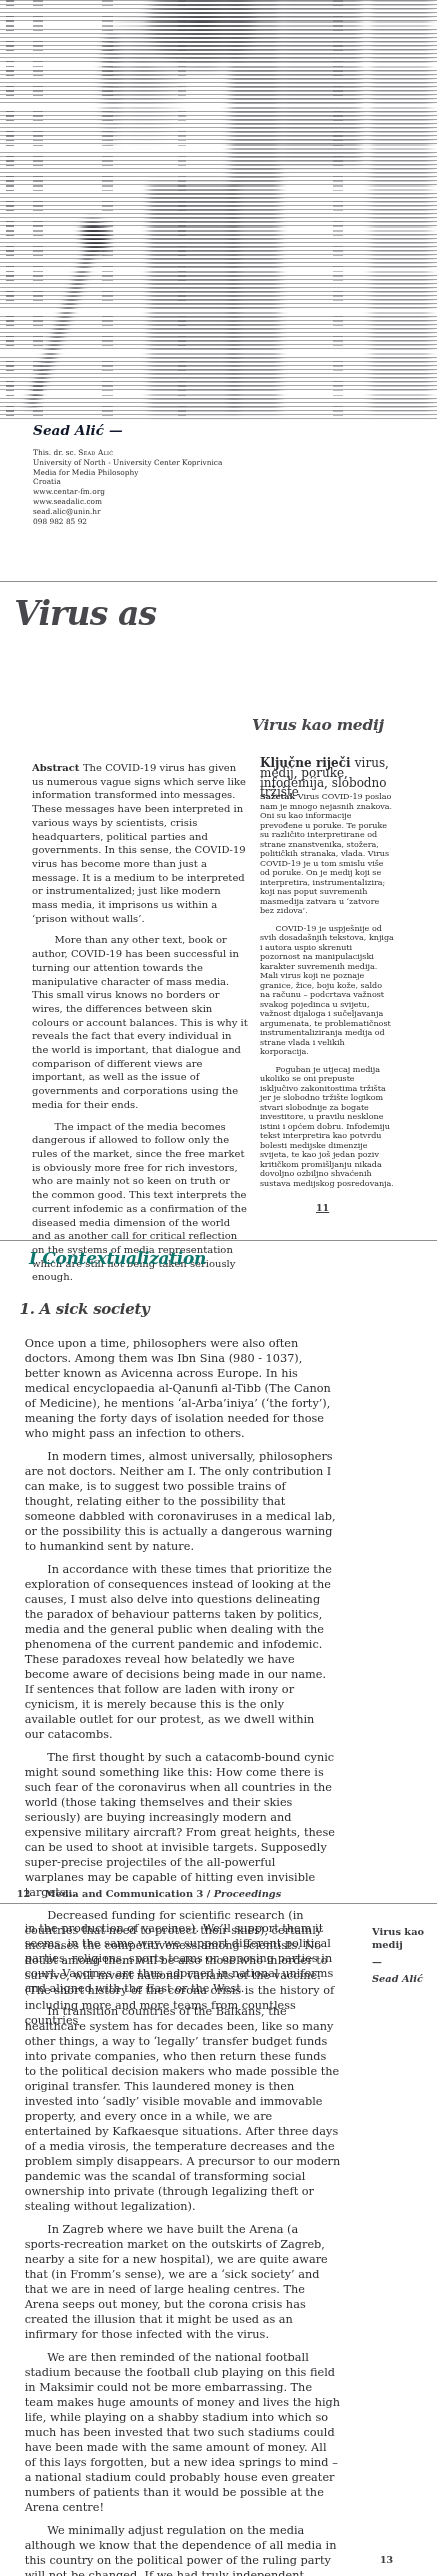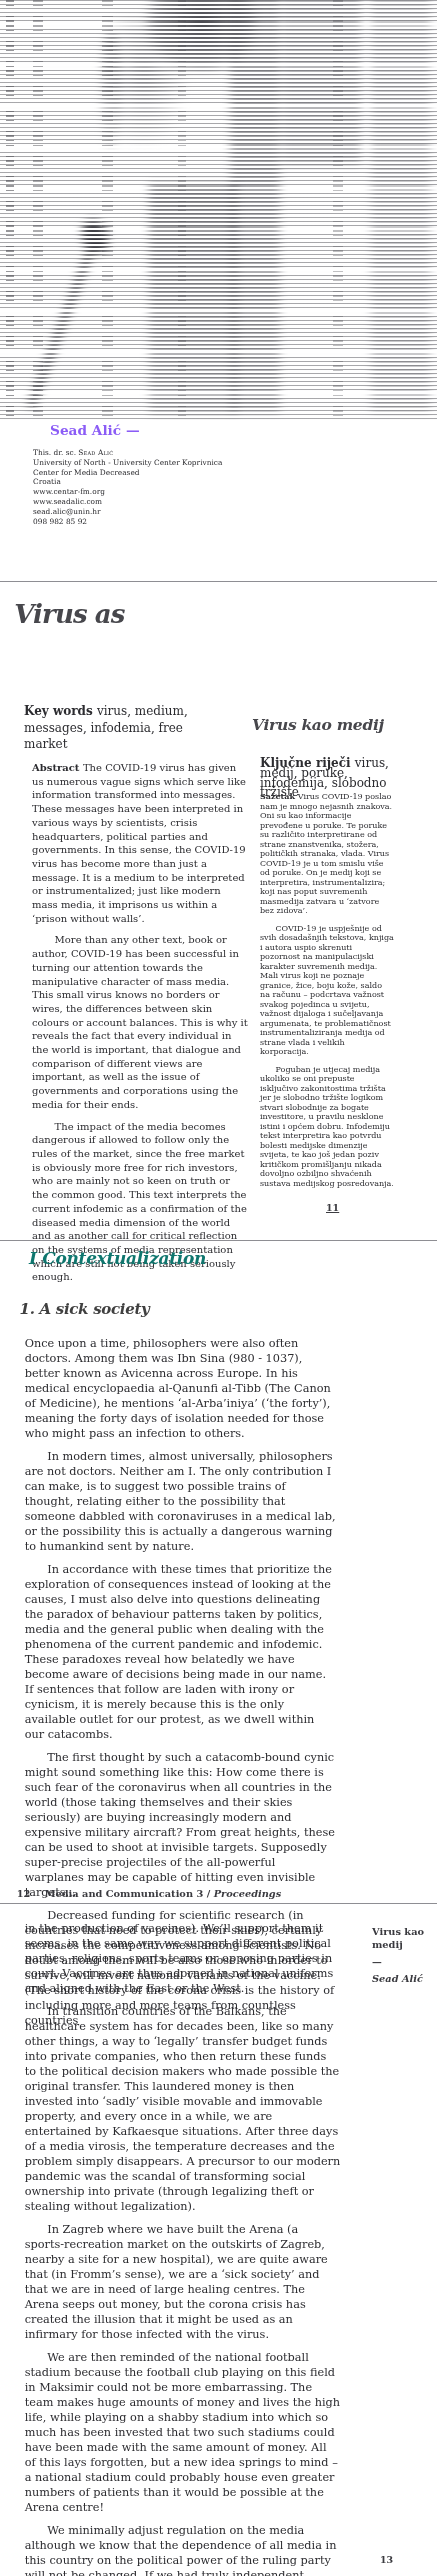--- a/index.html
+++ b/index.html
@@ -25,44 +25,44 @@
   .vs2 { left:33px;  width:9.5px; opacity:.8; }
   .vs3 { left:102px; width:10.7px; opacity:.7; }
   .vs4 { left:178px; width:8.3px; opacity:.6; }
   .vs5 { left:333px; width:9.5px; opacity:.6; }
   .mask    { position:absolute; inset:0; background:repeating-linear-gradient(180deg, rgba(255,255,255,0) 0 2px, #ffffff 2px 4.1px); }
   .texture { position:absolute; inset:0; background:repeating-linear-gradient(180deg, rgba(82,82,88,.5) 0 0.9px, rgba(255,255,255,0) 0.9px 4.1px); }
   
   .rule { position:absolute; left:0; width:437px; height:1.2px; background:#8e8e93; border:none; margin:0; }
   .rule1 { top:581px; } .rule2 { top:1240px; } .rule3 { top:1903px; }
   
-  .author-name { position:absolute; left:50px; top:422px; margin:0; font-size:13.7px; font-weight:bold; color:#8b5cf6; }
+  .author-name { position:absolute; left:33px; top:422px; margin:0; font-size:13.7px; font-weight:bold; font-style:italic; color:#0f172a; }
   .contact { position:absolute; left:33px; top:448px; font-size:7.4px; line-height:9.8px; color:#28282c; }
   .sc { font-variant:small-caps; letter-spacing:0.2px; }
   
-  .title { position:absolute; left:14.3px; top:595px; margin:0; font-size:26px; line-height:38px; font-weight:bold; font-style:italic; letter-spacing:-0.9px; color:#47474c; }
+  .title { position:absolute; left:14.3px; top:595px; margin:0; font-size:33px; line-height:38px; font-weight:bold; font-style:italic; letter-spacing:-0.9px; color:#47474c; }
   .hr-heading { position:absolute; left:252px; top:715px; margin:0; font-size:15.5px; font-weight:bold; font-style:italic; letter-spacing:-0.3px; color:#47474c; }
   .h-part { position:absolute; left:29px; top:1248px; margin:0; font-size:17px; font-weight:bold; font-style:italic; letter-spacing:-0.3px; color:#0f766e; }
   .h-sub  { position:absolute; left:15.5px; top:1296px; margin:4px; font-size:15px; font-weight:bold; font-style:italic; letter-spacing:-0.3px; color:#404040; }
   
   .kw-en  { position:absolute; left:24px; top:703px; width:205px; margin:0; font-size:12px; line-height:16.7px; }
   .abs-en { position:absolute; left:24px; top:753px; width:233px; font-size:10px; line-height:13.7px; }
   .kw-hr  { position:absolute; left:252px; top:751px; width:150px; margin:8px; font-size:12px; line-height:9.8px; }
   .abs-hr { position:absolute; left:252px; top:784px; width:150px; font-size:8px; line-height:9.5px; }
   .abs-en p, .abs-hr p, .bodycol p { margin:8px; }
   .lead { font-weight:bold; }
   .indent    { text-indent:22.6px; }
   .indent-hr { text-indent:15.5px; }
   
   .bodycol { position:absolute; font-size:11.3px; line-height:15px; color:#2c2c30; }
   .body12 { left:16.7px; top:1328px; width:328px; }
   .body13 { left:16.7px; top:1913px; width:332px; }
   
   .pnum { position:absolute; font-size:9.5px; font-weight:bold; color:#3c3c41; }
-  .pnum11 { left:326px; top:1202px;text-decoration:underline; }
+  .pnum11 { left:316px; top:1202px;text-decoration:underline; }
   .pnum13 { left:380px; top:2554px;text-align:right; }
   .footer12 { position:absolute; left:16.7px; top:1880px; font-size:9.8px; font-weight:bold; color:#3a3a3f;margin-top:8px; }
   .fnum { margin-right:14.3px; }
   .fital { font-style:italic; }
   .margin-note { position:absolute; left:372px; top:1925px; width:63px; color:#3a3a3f; }
   .mn-title  { font-size:9.8px; font-weight:bold; line-height:13px; }
   .mn-dash   { margin-top:4.8px; font-size:9.8px; font-weight:bold; }
   .mn-author { margin-top:6px; font-size:9.8px; font-weight:bold; font-style:italic; }
 </style>
 </head>
@@ -88,33 +88,32 @@
     <div class="vstrip vs4"></div>
     <div class="vstrip vs5"></div>
     <div class="mask"></div>
     <div class="texture"></div>
   </div>
 
   <h2 class="author-name">Sead Alić —</h2>
   <div class="contact">
     <div><span>This. dr. sc. </span><span class="sc">Sead Alić</span></div>
     <div>University of North - University Center Koprivnica</div>
-    <div>Center for Media Decreased</div>
+    <div>Media for Media Philosophy</div>
     <div>Croatia</div>
     <div>www.centar-fm.org</div>
     <div>www.seadalic.com</div>
     <div>sead.alic@unin.hr</div>
     <div>098 982 85 92</div>
   </div>
 
   <hr class="rule rule1">
 
   <h1 class="title"><span>Virus as</span><br></h1>
 
-  <p class="kw-en"><span class="lead">Key words </span><span>virus, medium, messages, infodemia, free market</span></p>
   <div class="abs-en">
     <p><span class="lead">Abstract </span><span>The COVID-19 virus has given us numerous vague signs which serve like information transformed into messages. These messages have been interpreted in various ways by scientists, crisis headquarters, political parties and governments. In this sense, the COVID-19 virus has become more than just a message. It is a medium to be interpreted or instrumentalized; just like modern mass media, it imprisons us within a ‘prison without walls’.</span></p>
     <p class="indent">More than any other text, book or author, COVID-19 has been successful in turning our attention towards the manipulative character of mass media. This small virus knows no borders or wires, the differences between skin colours or account balances. This is why it reveals the fact that every individual in the world is important, that dialogue and comparison of different views are important, as well as the issue of governments and corporations using the media for their ends.</p>
     <p class="indent">The impact of the media becomes dangerous if allowed to follow only the rules of the market, since the free market is obviously more free for rich investors, who are mainly not so keen on truth or the common good. This text interprets the current infodemic as a confirmation of the diseased media dimension of the world and as another call for critical reflection on the systems of media representation which are still not being taken seriously enough.</p>
   </div>
 
   <h3 class="hr-heading">Virus kao medij</h3>
   <p class="kw-hr"><span class="lead">Ključne riječi </span><span>virus, medij, poruke, infodemija, slobodno tržište</span></p>
   <div class="abs-hr">
     <p><span class="lead">Sažetak </span><span>Virus COVID-19 poslao nam je mnogo nejasnih znakova. Oni su kao informacije prevođene u poruke. Te poruke su različito interpretirane od strane znanstvenika, stožera, političkih stranaka, vlada. Virus COVID-19 je u tom smislu više od poruke. On je medij koji se interpretira, instrumentalizira; koji nas poput suvremenih masmedija zatvara u ‘zatvore bez zidova’.</span></p>

